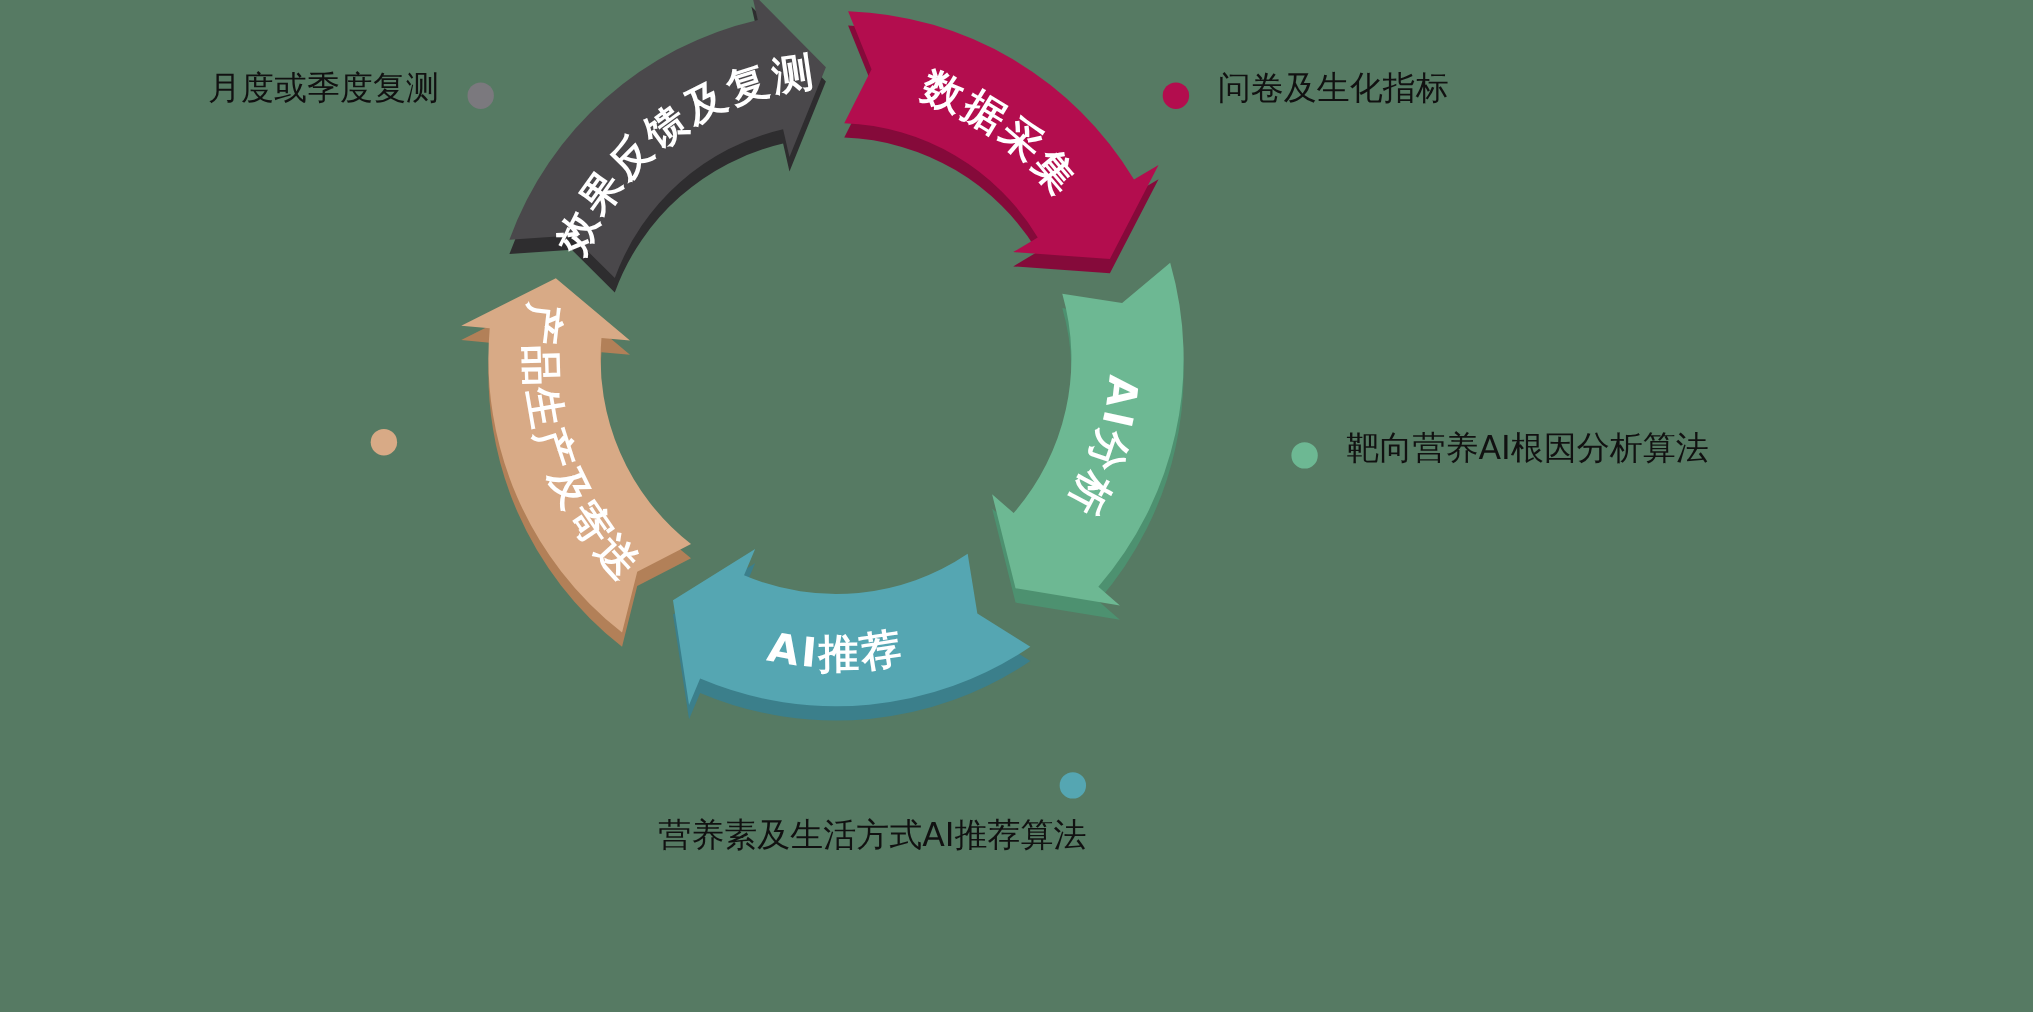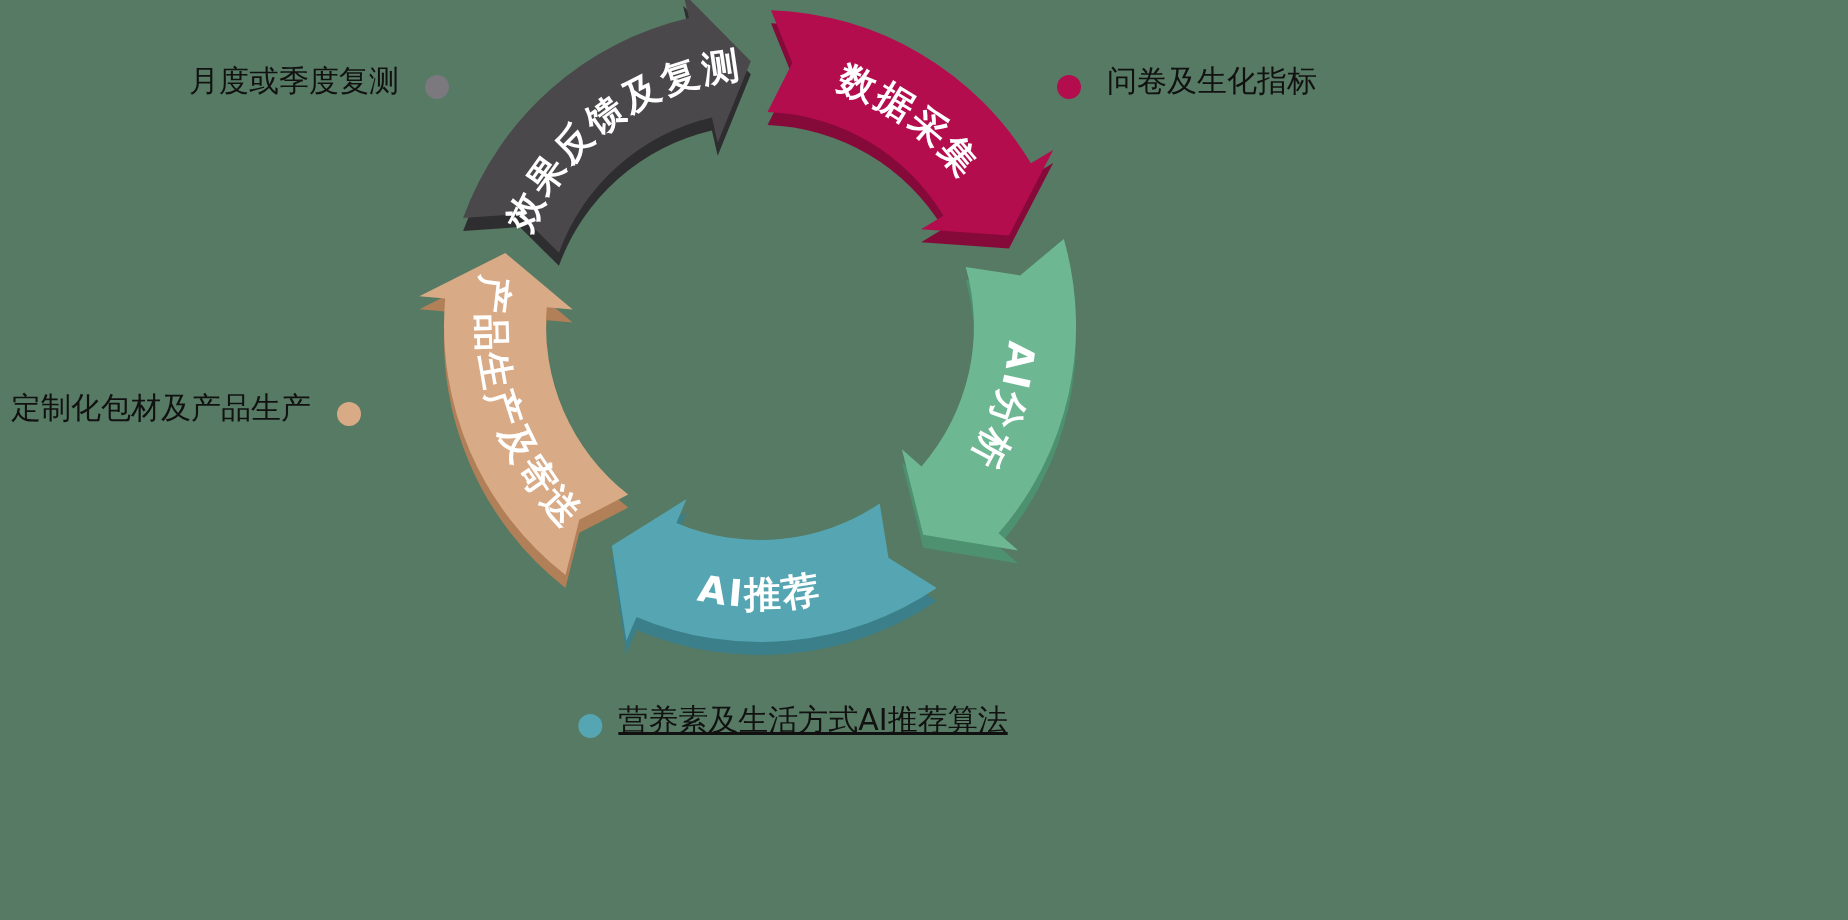--- a/index.html
+++ b/index.html
@@ -41,23 +41,22 @@
     flex:0 0 auto;
     background:#888888;
   }
   #co-retest{ top:63px; right:1399px; }
   #co-questionnaire{ top:63px; left:1057px; }
   #co-rootcause{ top:390px; left:1174px; }
   #co-packaging{ top:390px; right:1487px; }
   #co-recommend{
     top:702px; left:793px;
     transform:translateX(-50%);
-    flex-direction:row;
+    flex-direction:column;
     gap:16px;
-    text-decoration:underline;
   }
 </style>
 </head>
 <body>
 
 <div id="stage" style="background: rgb(86, 122, 99);">
 
   <svg id="cycle-svg" width="1848" height="920" viewBox="0 0 1848 920">
       <defs>
         <path id="tp-0" fill="none" d="M 699.8 84.4 A 249 249 0 0 1 1008.4 308.6"></path>
@@ -96,24 +95,27 @@
   <div class="callout" id="co-retest">
     <span class="co-label">月度或季度复测</span>
     <span class="co-dot" style="background: rgb(123, 121, 126);"></span>
   </div>
 
   <div class="callout" id="co-questionnaire">
     <span class="co-dot" style="background: rgb(179, 13, 78);"></span>
     <span class="co-label">问卷及生化指标</span>
   </div>
 
+  <div class="callout" id="co-rootcause">
+    <span class="co-dot" style="background: rgb(109, 184, 147);"></span>
+    <span class="co-label">靶向营养AI根因分析算法</span>
+  </div>
 
   <div class="callout" id="co-recommend">
     <span class="co-dot" style="background: rgb(85, 166, 178);"></span>
     <span class="co-label">营养素及生活方式AI推荐算法</span>
   </div>
 
   <div class="callout" id="co-packaging">
-    <span class="co-label">定制化包材及产品生产</span>
     <span class="co-dot" style="background: rgb(216, 170, 134);"></span>
   </div>
 
 </div>
 
 </body></html>

